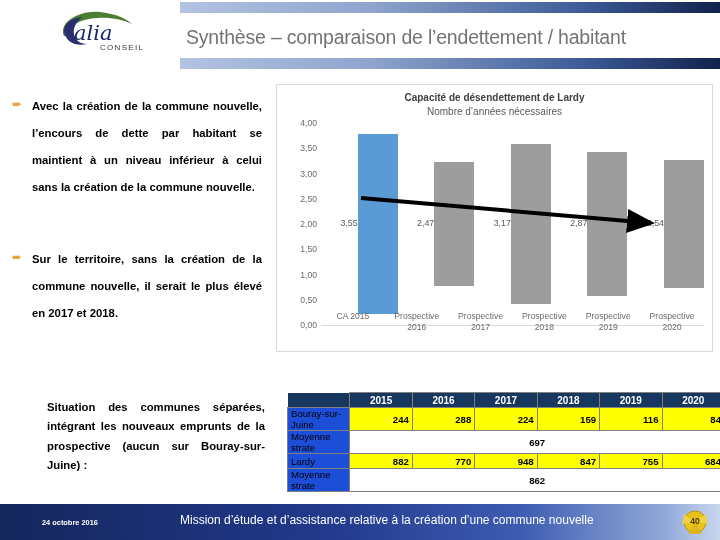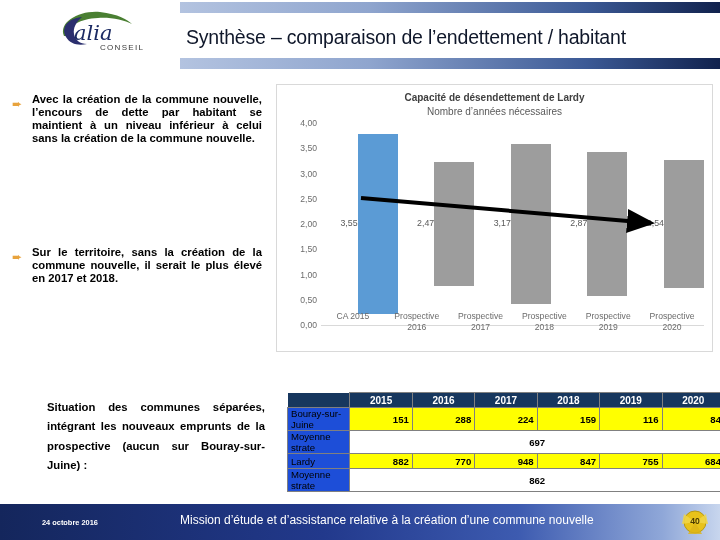--- a/index.html
+++ b/index.html
@@ -37,21 +37,21 @@
   #header-bar-bottom { top: 58px; }
 
   #page-title {
     position: absolute;
     left: 186px;
     top: 18px;
     width: 534px;
     font-size: 19.5px;
     line-height: 38px;
     letter-spacing: -0.2px;
-    color: #0f172a;
+    color: #737373;
     white-space: nowrap;
   }
 
   
   .bullet-block {
     position: absolute;
     left: 12px;
     width: 250px;
     display: flex;
     align-items: flex-start;
@@ -64,21 +64,21 @@
     width: 20px;
     padding-top: 2px;
     font-size: 12px;
     line-height: 18px;
     color: #E8A33D;
     font-family: "DejaVu Sans", sans-serif;
   }
   .bullet-text {
     flex: 1 1 auto;
     font-size: 11.3px;
-    line-height: 13px;
+    line-height: 27px;
     text-align: justify;
     font-weight: bold;
     color: #000000;
   }
 
   
   #situation-text {
     position: absolute;
     left: 47px;
     top: 398px;
@@ -410,21 +410,21 @@
         <th>2016</th>
         <th>2017</th>
         <th>2018</th>
         <th>2019</th>
         <th>2020</th>
       </tr>
   </thead>
   <tbody>
       <tr>
         <td class="row-head">Bouray-sur-Juine</td>
-        <td class="val-yellow">151</td>
+        <td class="val-yellow">244</td>
         <td class="val-yellow">288</td>
         <td class="val-yellow">224</td>
         <td class="val-yellow">159</td>
         <td class="val-yellow">116</td>
         <td class="val-yellow">84</td>
       </tr>
       <tr>
         <td class="row-head">Moyenne strate</td>
         <td class="val-merged" colspan="6">697</td>
       </tr>

